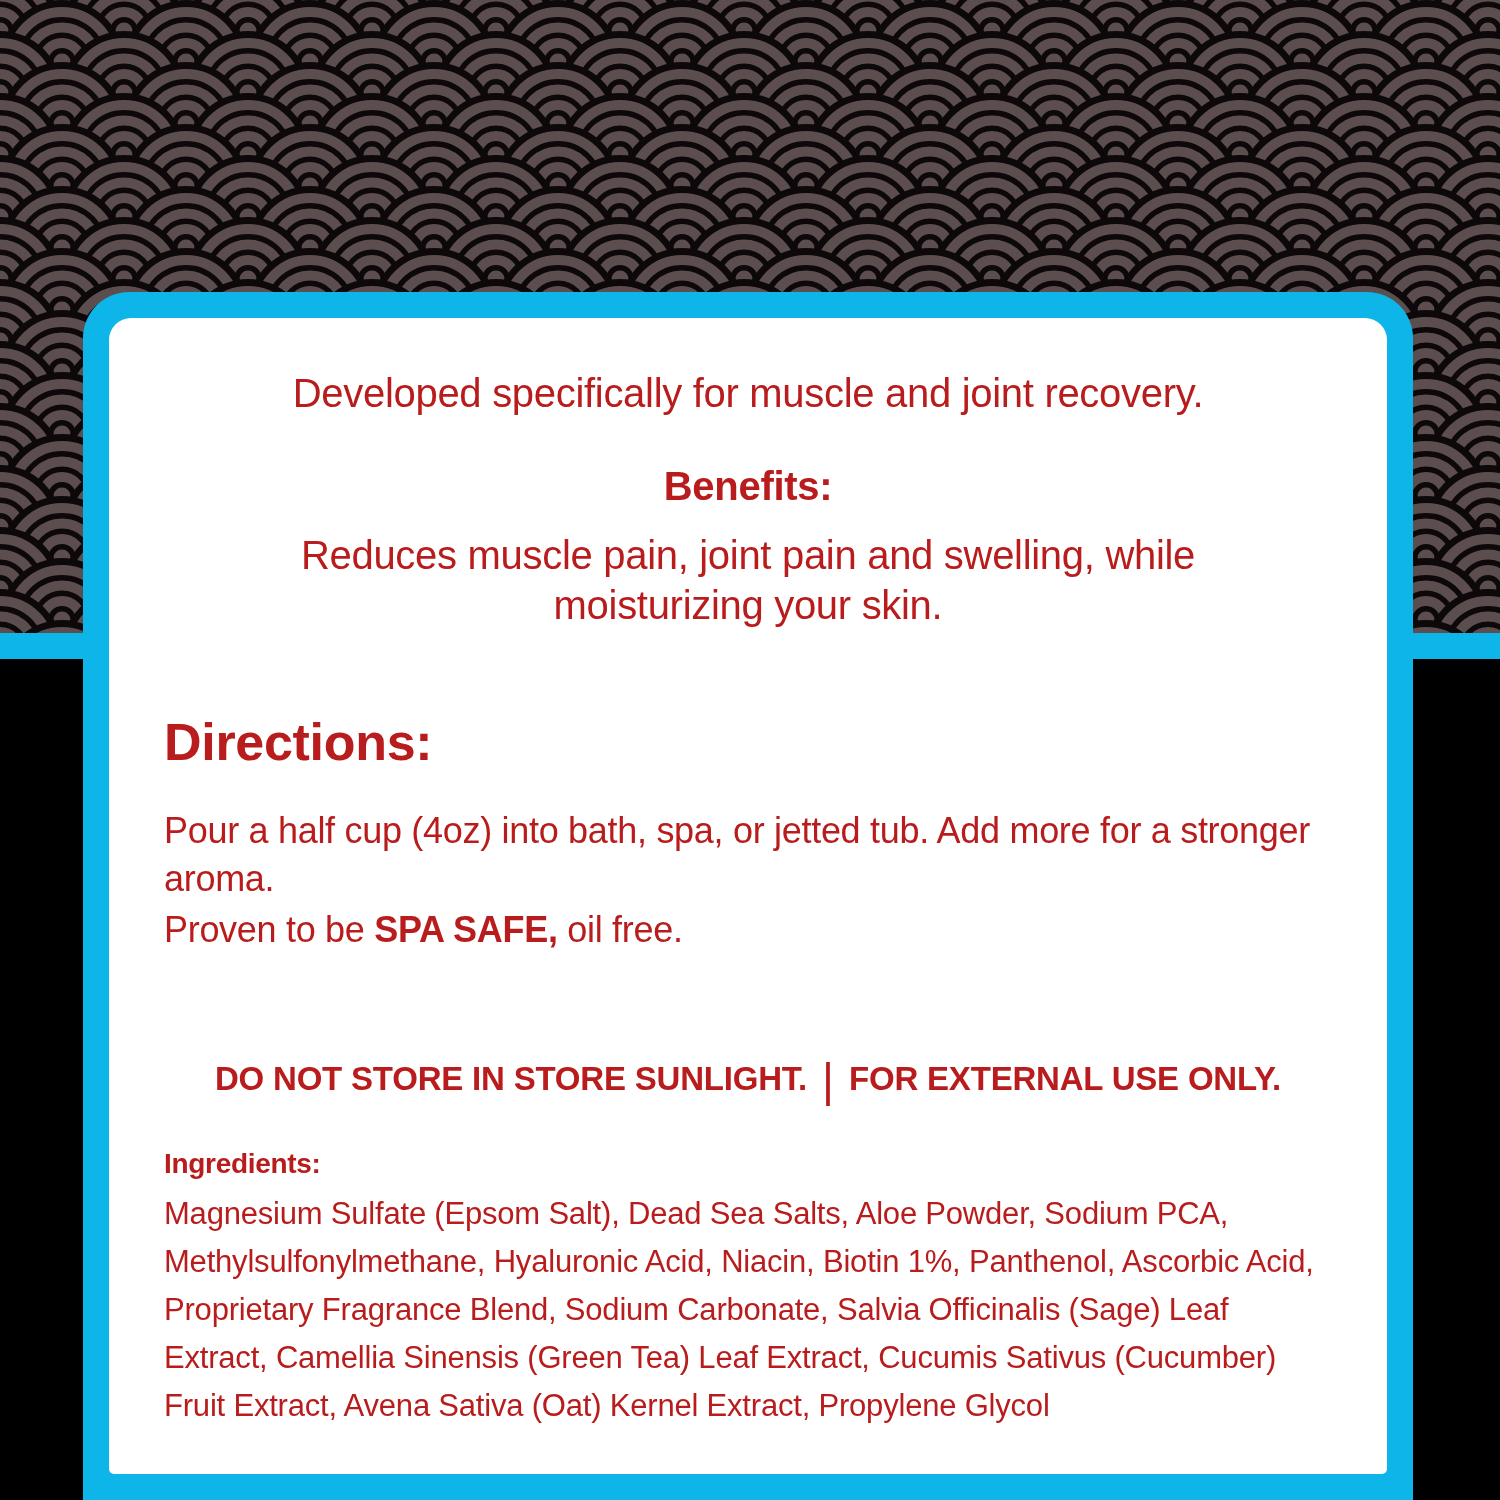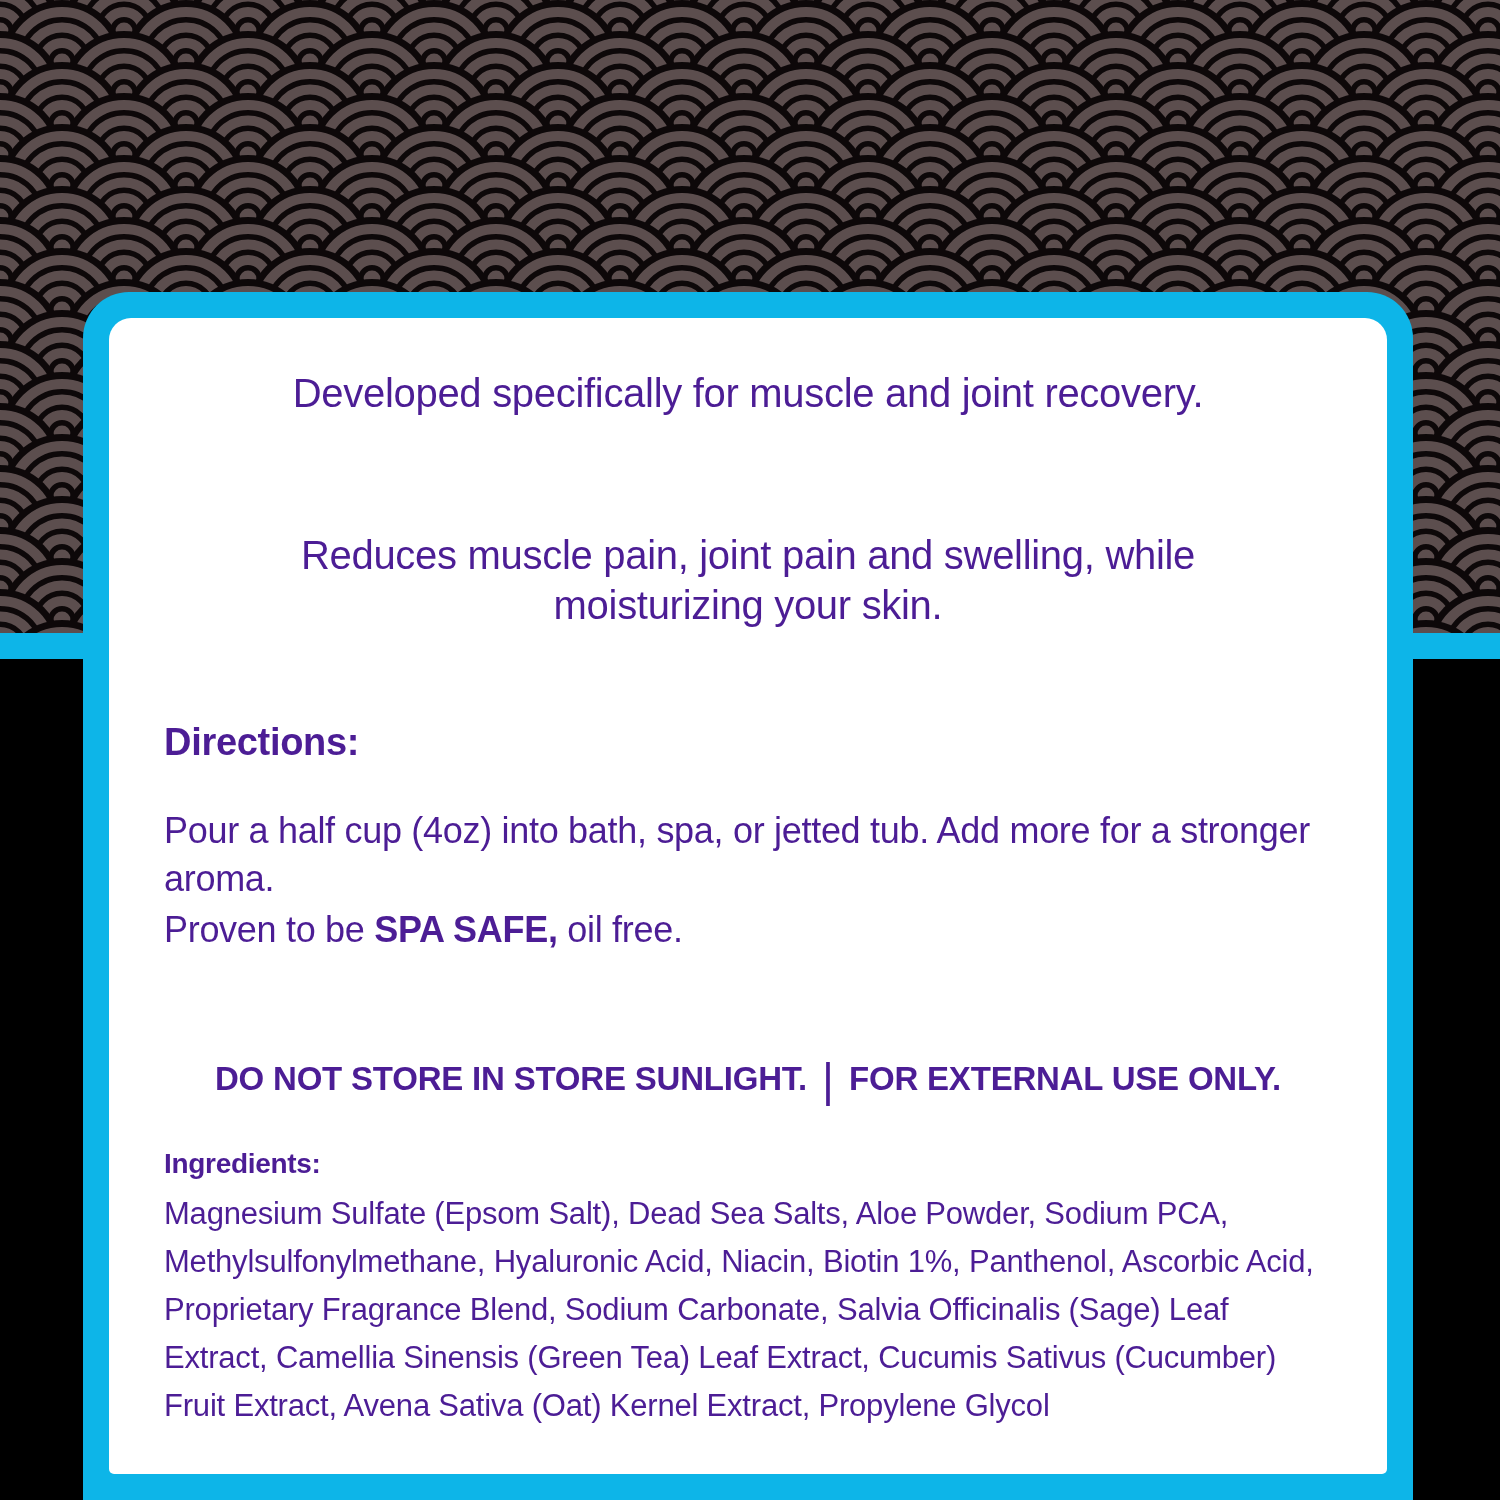--- a/index.html
+++ b/index.html
@@ -1,36 +1,36 @@
 <!DOCTYPE html>
 <html><head>
 <meta charset="utf-8">
 <style>
   html,body{margin:0;padding:0;background:#000;}
   .stage{
     position:relative;width:1500px;height:1500px;overflow:hidden;background:#000;
-    font-family:"Liberation Sans","DejaVu Sans",sans-serif;color:#4c1d95;
+    font-family:"Liberation Sans","DejaVu Sans",sans-serif;color:#b91c1c;
   }
   .pattern{position:absolute;top:0;left:0;width:1500px;height:633px;line-height:0;}
   .stripe{position:absolute;top:633px;left:0;width:1500px;height:26px;background:#0db5e8;}
   .card{
     position:absolute;left:83px;top:292px;width:1330px;height:1208px;
     background:#0db5e8;border-radius:46px 46px 0 0;
   }
   .card-surface{
     position:absolute;left:26px;top:26px;right:26px;bottom:26px;
     background:#ffffff;border-radius:22px 22px 5px 5px;overflow:hidden;
   }
   .block{position:absolute;left:55px;right:55px;margin:0;letter-spacing:-0.3px;}
   .centered{text-align:center;}
   .intro{top:50px;font-size:40px;line-height:50px;}
   .benefits-heading{top:143px;font-size:40px;line-height:50px;font-weight:bold;}
   .benefits-body{top:212px;font-size:40px;line-height:50px;}
   .benefits-body .measure{display:inline-block;max-width:1080px;}
-  .directions-heading{top:400px;font-size:38px;line-height:48px;font-weight:bold;}
+  .directions-heading{top:400px;font-size:52px;line-height:48px;font-weight:bold;}
   .directions-body{top:447px;font-size:36px;line-height:48px;margin-top:42px;}
   .spa-block{top:588px;font-size:36px;line-height:48px;}
   .spa-block b{font-weight:bold;}
   .warning{top:738px;font-size:33px;line-height:46px;font-weight:bold;letter-spacing:-0.2px;}
   .warning .sep{font-weight:400;font-size:46px;vertical-align:-6px;padding:0 15px;letter-spacing:0;}
   .ingredients-heading{top:822px;font-size:28px;line-height:48px;font-weight:bold;}
   .ingredients-body{top:872px;font-size:31px;line-height:48px;letter-spacing:-0.2px;}
 </style>
 </head>
 <body>
@@ -63,20 +63,21 @@
     </svg>
   </div>
 
   <div class="stripe"></div>
 
   <div class="card">
     <div class="card-surface">
 
       <p class="block centered intro">Developed specifically for muscle and joint recovery.</p>
 
+      <h2 class="block centered benefits-heading">Benefits:</h2>
 
       <p class="block centered benefits-body">
         <span class="measure">Reduces muscle pain, joint pain and swelling, while moisturizing your skin.</span>
       </p>
 
       <h2 class="block directions-heading">Directions:</h2>
 
       <p class="block directions-body">Pour a half cup (4oz) into bath, spa, or jetted tub. Add more for a stronger aroma.</p>
 
       <p class="block spa-block">

